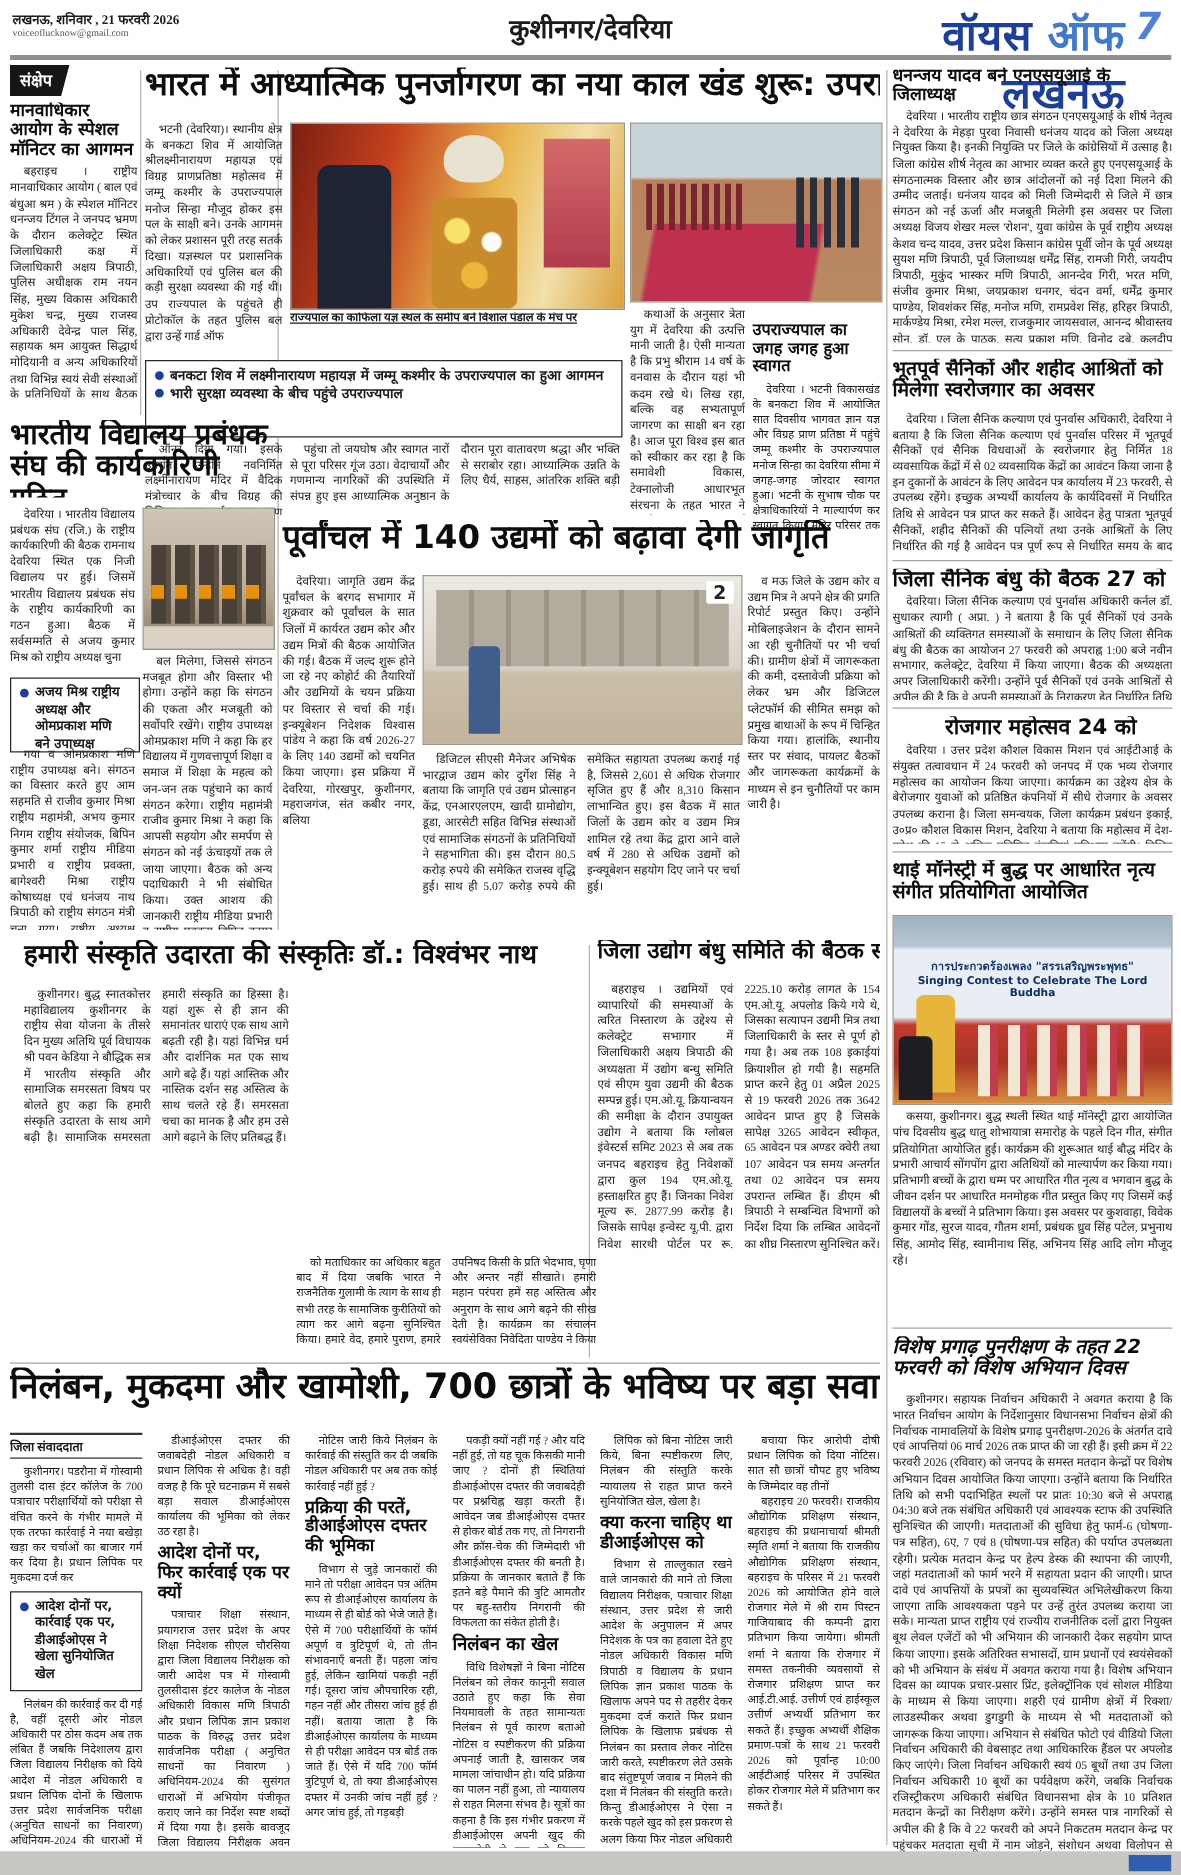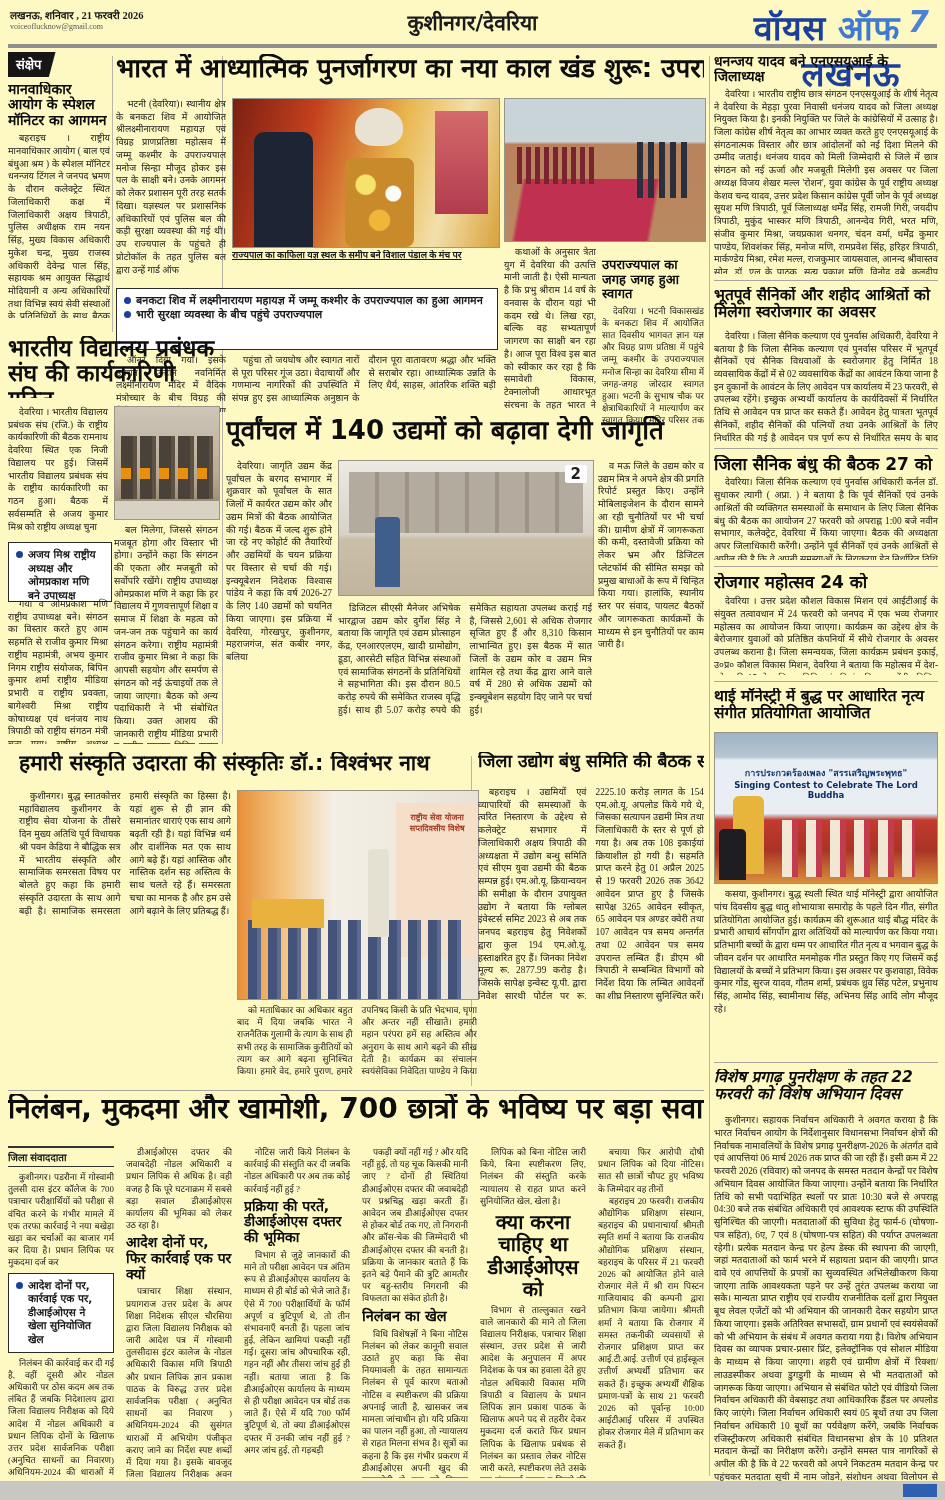--- a/index.html
+++ b/index.html
@@ -1,16 +1,16 @@
 <!DOCTYPE html>
 <html><head>
 <meta charset="utf-8">
 <style>
   html,body{margin:0;padding:0;background:#dddcd6;}
-  .page{position:relative;width:945px;height:1500px;background:#fef9c3;overflow:hidden;
+  .page{position:relative;width:945px;height:1500px;background:#ffffff;overflow:hidden;
         font-family:"Liberation Serif","DejaVu Sans",serif;color:#1b1b1b;}
   .abs{position:absolute;}
   
   .mast-date{font-size:10.5px;font-weight:bold;}
   .mast-email{font-size:8px;color:#555;}
   .mast-center{font-family:"DejaVu Sans",sans-serif;font-size:21px;font-weight:bold;text-align:center;}
   .brand{font-family:"DejaVu Sans",sans-serif;font-weight:bold;font-size:34px;letter-spacing:.5px;}
   .brand .b1,.brand .b3{color:#1c3f9b;}
   .brand .b2{color:#3f7ad0;}
   .pagenum{font-family:"DejaVu Sans",sans-serif;font-size:30px;font-weight:bold;color:#4d82d8;font-style:italic;}
@@ -30,21 +30,21 @@
   .bbox{border:1.6px solid #2a2a2a;padding:5px 7px;font-family:"DejaVu Sans",sans-serif;
         font-weight:bold;font-size:11px;line-height:1.3;overflow:hidden;background:#fff;}
   .bbox .row{display:flex;align-items:flex-start;}
   .dot{display:inline-block;min-width:7px;height:7px;border-radius:50%;background:#1c3f9b;margin:3px 5px 0 0;}
   
   .ph{position:absolute;overflow:hidden;border:1px solid #9a958c;}
   .badge{position:absolute;top:4px;right:6px;background:#fff;color:#222;font-family:"DejaVu Sans",sans-serif;
          font-weight:bold;font-size:15px;padding:0 6px;border-radius:2px;}
   .cap{font-size:9.3px;font-weight:bold;line-height:1.25;overflow:hidden;text-decoration:underline;}
   .sub-h{font-family:"DejaVu Sans",sans-serif;font-weight:bold;line-height:1.12;color:#0d0d0d;margin:4px 0 3px 0;}
-  .byline{font-family:Liberation Sans, sans-serif;font-weight:bold;font-size:10px;border-top:2px solid #333;
+  .byline{font-family:Liberation Serif, serif;font-weight:bold;font-size:10px;border-top:2px solid #333;
           border-bottom:1.3px solid #333;padding:2px 0;margin-bottom:4px;}
   .bcol{position:absolute;top:52px;width:106px;height:332px;overflow:hidden;}
   .railhr{border:none;border-top:1px solid #a9a49c;margin:6px 0;}
   .footer-bar{position:absolute;left:0;top:1481px;width:945px;height:19px;background:#c9c7c1;}
   .footer-mark{position:absolute;left:903px;top:1484px;width:34px;height:13px;background:#2e5fb0;}
   .thai-banner{position:absolute;left:0;top:18%;width:100%;height:36%;background:#e9eef4;
                color:#123a6e;font-family:"DejaVu Sans",sans-serif;text-align:center;overflow:hidden;}
   .thai-l1{font-size:9px;font-weight:bold;margin-top:6px;}
   .thai-l2{font-size:8.5px;font-weight:bold;color:#0d2f63;}
   .cult-banner{position:absolute;right:0;top:6%;width:34%;height:70%;background:#f6dfc9;
@@ -147,29 +147,20 @@
       <div style="position:absolute;left:14%;bottom:6%;width:10%;height:52%;background:#3f5e8c;border-radius:4px 4px 0 0;"></div>
       <div class="badge">2</div>
     </div>
     <div class="abs bt c2" style="left:112px;top:186px;width:254px;height:142px;">डिजिटल सीएसी मैनेजर अभिषेक भारद्वाज उद्यम कोर दुर्गेश सिंह ने बताया कि जागृति एवं उद्यम प्रोत्साहन केंद्र, एनआरएलएम, खादी ग्रामोद्योग, डूडा, आरसेटी सहित विभिन्न संस्थाओं एवं सामाजिक संगठनों के प्रतिनिधियों ने सहभागिता की। इस दौरान 80.5 करोड़ रुपये की समेकित राजस्व वृद्धि हुई। साथ ही 5.07 करोड़ रुपये की समेकित सहायता उपलब्ध कराई गई है, जिससे 2,601 से अधिक रोजगार सृजित हुए हैं और 8,310 किसान लाभान्वित हुए। इस बैठक में सात जिलों के उद्यम कोर व उद्यम मित्र शामिल रहे तथा केंद्र द्वारा आने वाले वर्ष में 280 से अधिक उद्यमों को इन्क्यूबेशन सहयोग दिए जाने पर चर्चा हुई।</div>
     <div class="abs bt" style="left:372px;top:44px;width:106px;height:284px;">व मऊ जिले के उद्यम कोर व उद्यम मित्र ने अपने क्षेत्र की प्रगति रिपोर्ट प्रस्तुत किए। उन्होंने मोबिलाइजेशन के दौरान सामने आ रही चुनौतियों पर भी चर्चा की। ग्रामीण क्षेत्रों में जागरूकता की कमी, दस्तावेजी प्रक्रिया को लेकर भ्रम और डिजिटल प्लेटफॉर्म की सीमित समझ को प्रमुख बाधाओं के रूप में चिन्हित किया गया। हालांकि, स्थानीय स्तर पर संवाद, पायलट बैठकों और जागरूकता कार्यक्रमों के माध्यम से इन चुनौतियों पर काम जारी है।</div>
   </div>
 
   <div class="abs" style="left:19px;top:752px;width:458px;height:336px;">
     <div class="art-h" style="font-size:21px;height:30px;white-space:nowrap;">हमारी संस्कृति उदारता की संस्कृतिः डॉ.: विश्वंभर नाथ</div>
     <div class="abs bt c2" style="left:0;top:38px;width:212px;height:298px;">कुशीनगर। बुद्ध स्नातकोत्तर महाविद्यालय कुशीनगर के राष्ट्रीय सेवा योजना के तीसरे दिन मुख्य अतिथि पूर्व विधायक श्री पवन केडिया ने बौद्धिक सत्र में भारतीय संस्कृति और सामाजिक समरसता विषय पर बोलते हुए कहा कि हमारी संस्कृति उदारता के साथ आगे बढ़ी है। सामाजिक समरसता हमारी संस्कृति का हिस्सा है। यहां शुरू से ही ज्ञान की समानांतर धाराएं एक साथ आगे बढ़ती रही है। यहां विभिन्न धर्म और दार्शनिक मत एक साथ आगे बढ़े हैं। यहां आस्तिक और नास्तिक दर्शन सह अस्तित्व के साथ चलते रहे हैं। समरसता चचा का मानक है और हम उसे आगे बढ़ाने के लिए प्रतिबद्ध हैं।</div>
-    <div class="ph" style="left:218px;top:38px;width:240px;height:208px;background:linear-gradient(90deg,#e8903a 0%,#f3c27a 18%,#f4efe6 40%,#e9e2d4 100%);">
-      <div class="cult-banner">
-        <div>राष्ट्रीय सेवा योजना</div>
-        <div>सप्तदिवसीय विशेष</div>
-      </div>
-      <div style="position:absolute;left:4%;bottom:0;width:92%;height:38%;background:repeating-linear-gradient(90deg,#44537a 0 9px,#5d6b90 9px 13px,transparent 13px 20px);"></div>
-      <div style="position:absolute;left:54%;bottom:30%;width:9%;height:42%;background:#e4e0d2;border-radius:4px 4px 0 0;"></div>
-      <div style="position:absolute;left:6%;bottom:34%;width:30%;height:14%;background:#e9b23c;"></div>
-    </div>
     <div class="abs bt c2 bt-s" style="left:218px;top:252px;width:240px;height:84px;">को मताधिकार का अधिकार बहुत बाद में दिया जबकि भारत ने राजनैतिक गुलामी के त्याग के साथ ही सभी तरह के सामाजिक कुरीतियों को त्याग कर आगे बढ़ना सुनिश्चित किया। हमारे वेद, हमारे पुराण, हमारे उपनिषद किसी के प्रति भेदभाव, घृणा और अन्तर नहीं सीखाते। हमारी महान परंपरा हमें सह अस्तित्व और अनुराग के साथ आगे बढ़ने की सीख देती है। कार्यक्रम का संचालन स्वयंसेविका निवेदिता पाण्डेय ने किया जबकि अतिथियों का परिचय एवं स्वागत कार्यक्रम अधिकारी डॉ निगम ने किया।</div>
   </div>
 
   <div class="abs" style="left:478px;top:752px;width:226px;height:336px;">
     <div class="art-h" style="font-size:17.5px;height:26px;white-space:nowrap;">जिला उद्योग बंधु समिति की बैठक संपन्न</div>
     <div class="bt c2" style="margin-top:8px;height:300px;">बहराइच । उद्यमियों एवं व्यापारियों की समस्याओं के त्वरित निस्तारण के उद्देश्य से कलेक्ट्रेट सभागार में जिलाधिकारी अक्षय त्रिपाठी की अध्यक्षता में उद्योग बन्धु समिति एवं सीएम युवा उद्यमी की बैठक सम्पन्न हुई। एम.ओ.यू. क्रियान्वयन की समीक्षा के दौरान उपायुक्त उद्योग ने बताया कि ग्लोबल इंवेस्टर्स समिट 2023 से अब तक जनपद बहराइच हेतु निवेशकों द्वारा कुल 194 एम.ओ.यू. हस्ताक्षरित हुए हैं। जिनका निवेश मूल्य रू. 2877.99 करोड़ है। जिसके सापेक्ष इन्वेस्ट यू.पी. द्वारा निवेश सारथी पोर्टल पर रू. 2225.10 करोड़ लागत के 154 एम.ओ.यू. अपलोड किये गये थे, जिसका सत्यापन उद्यमी मित्र तथा जिलाधिकारी के स्तर से पूर्ण हो गया है। अब तक 108 इकाईयां क्रियाशील हो गयी है। सहमति प्राप्त करने हेतु 01 अप्रैल 2025 से 19 फरवरी 2026 तक 3642 आवेदन प्राप्त हुए है जिसके सापेक्ष 3265 आवेदन स्वीकृत, 65 आवेदन पत्र अण्डर क्वेरी तथा 107 आवेदन पत्र समय अन्तर्गत तथा 02 आवेदन पत्र समय उपरान्त लम्बित हैं। डीएम श्री त्रिपाठी ने सम्बन्धित विभागों को निर्देश दिया कि लम्बित आवेदनों का शीघ्र निस्तारण सुनिश्चित करें।</div>
   </div>
 
   <div class="abs" style="left:714px;top:54px;width:224px;height:1424px;">
 
@@ -185,21 +176,21 @@
     </div>
     <hr class="railhr">
 
     <div>
       <div class="art-h" style="font-size:17px;">जिला सैनिक बंधु की बैठक 27 को</div>
       <div class="bt" style="height:84px;margin-top:3px;">देवरिया। जिला सैनिक कल्याण एवं पुनर्वास अधिकारी कर्नल डॉ. सुधाकर त्यागी ( अप्रा. ) ने बताया है कि पूर्व सैनिकों एवं उनके आश्रितों की व्यक्तिगत समस्याओं के समाधान के लिए जिला सैनिक बंधु की बैठक का आयोजन 27 फरवरी को अपराह्न 1:00 बजे नवीन सभागार, कलेक्ट्रेट, देवरिया में किया जाएगा। बैठक की अध्यक्षता अपर जिलाधिकारी करेंगी। उन्होंने पूर्व सैनिकों एवं उनके आश्रितों से अपील की है कि वे अपनी समस्याओं के निराकरण हेतु निर्धारित तिथि को बैठक में उपस्थित होकर लिखित प्रार्थनापत्र तीन प्रतियों में साथ लाएं।</div>
     </div>
     <hr class="railhr">
 
     <div>
-      <div class="art-h" style="font-size:17px;">रोजगार महोत्सव 24 को</div>
+      <div class="art-h" style="font-size:17px;margin-left:42px;">रोजगार महोत्सव 24 को</div>
       <div class="bt" style="height:80px;margin-top:3px;">देवरिया । उत्तर प्रदेश कौशल विकास मिशन एवं आईटीआई के संयुक्त तत्वावधान में 24 फरवरी को जनपद में एक भव्य रोजगार महोत्सव का आयोजन किया जाएगा। कार्यक्रम का उद्देश्य क्षेत्र के बेरोजगार युवाओं को प्रतिष्ठित कंपनियों में सीधे रोजगार के अवसर उपलब्ध कराना है। जिला समन्वयक, जिला कार्यक्रम प्रबंधन इकाई, उ०प्र० कौशल विकास मिशन, देवरिया ने बताया कि महोत्सव में देश-प्रदेश की 15 से अधिक प्रतिष्ठित कंपनियां प्रतिभाग करेंगी। विभिन्न क्षेत्रों जैसे आईटी, मैन्युफैक्चरिंग एवं सेवा क्षेत्र में हजारों रिक्त पदों पर युवाओं का चयन किया जाएगा। कार्यक्रम प्रातः 10 बजे से प्रारंभ होगा।</div>
     </div>
     <hr class="railhr">
 
     <div>
       <div class="art-h" style="font-size:15.5px;height:40px;">थाई मॉनेस्ट्री में बुद्ध पर आधारित नृत्य संगीत प्रतियोगिता आयोजित</div>
       <div class="ph" style="position:relative;left:0;top:0;width:222px;height:150px;margin:4px 0;background:linear-gradient(180deg,#9db3c4 0%,#b8c6d2 16%,#e9eef4 18%,#d9e2ea 54%,#c23b2e 58%,#a93325 78%,#d98f3c 100%);">
         <div class="thai-banner">
           <div class="thai-l1">การประกวดร้องเพลง "สรรเสริญพระพุทธ"</div>
           <div class="thai-l2">Singing Contest to Celebrate The Lord Buddha</div>
@@ -246,21 +237,21 @@
     </div>
 
     <div class="bcol" style="left:354px;">
       <div class="bt bt-s">पकड़ी क्यों नहीं गई ? और यदि नहीं हुई, तो यह चूक किसकी मानी जाए ? दोनों ही स्थितियां डीआईओएस दफ्तर की जवाबदेही पर प्रश्नचिह्न खड़ा करती हैं। आवेदन जब डीआईओएस दफ्तर से होकर बोर्ड तक गए, तो निगरानी और क्रॉस-चेक की जिम्मेदारी भी डीआईओएस दफ्तर की बनती है। प्रक्रिया के जानकार बताते हैं कि इतने बड़े पैमाने की त्रुटि आमतौर पर बहु-स्तरीय निगरानी की विफलता का संकेत होती है।</div>
       <div class="sub-h" style="font-size:14.5px;">निलंबन का खेल</div>
       <div class="bt bt-s">विधि विशेषज्ञों ने बिना नोटिस निलंबन को लेकर कानूनी सवाल उठाते हुए कहा कि सेवा नियमावली के तहत सामान्यतः निलंबन से पूर्व कारण बताओ नोटिस व स्पष्टीकरण की प्रक्रिया अपनाई जाती है, खासकर जब मामला जांचाधीन हो। यदि प्रक्रिया का पालन नहीं हुआ, तो न्यायालय से राहत मिलना संभव है। सूत्रों का कहना है कि इस गंभीर प्रकरण में डीआईओएस अपनी खुद की जवाबदेही से खुद को किनारा करते हुए पहले नोडल अधिकारी विकास मणि त्रिपाठी को</div>
     </div>
 
     <div class="bcol" style="left:472px;">
       <div class="bt bt-s">लिपिक को बिना नोटिस जारी किये, बिना स्पष्टीकरण लिए, निलंबन की संस्तुति करके न्यायालय से राहत प्राप्त करने सुनियोजित खेल, खेला है।</div>
-      <div class="sub-h" style="font-size:20px;text-align:center;">क्या करना चाहिए था डीआईओएस को</div>
+      <div class="sub-h" style="font-size:14px;">क्या करना चाहिए था डीआईओएस को</div>
       <div class="bt bt-s">विभाग से ताल्लुकात रखने वाले जानकारो की माने तो जिला विद्यालय निरीक्षक, पत्राचार शिक्षा संस्थान, उत्तर प्रदेश से जारी आदेश के अनुपालन में अपर निदेशक के पत्र का हवाला देते हुए नोडल अधिकारी विकास मणि त्रिपाठी व विद्यालय के प्रधान लिपिक ज्ञान प्रकाश पाठक के खिलाफ अपने पद से तहरीर देकर मुकदमा दर्ज कराते फिर प्रधान लिपिक के खिलाफ प्रबंधक से निलंबन का प्रस्ताव लेकर नोटिस जारी करते, स्पष्टीकरण लेते उसके बाद संतुष्टपूर्ण जवाब न मिलने की दशा में निलंबन की संस्तुति करते। किन्तु डीआईओएस ने ऐसा न करके पहले खुद को इस प्रकरण से अलग किया फिर नोडल अधिकारी को बचाया उसके बाद प्रधान लिपिक को</div>
     </div>
 
     <div class="bcol" style="left:590px;">
       <div class="bt bt-s">बचाया फिर आरोपी दोषी प्रधान लिपिक को दिया नोटिस। सात सौ छात्रों चौपट हुए भविष्य के जिम्मेदार वह तीनों</div>
       <div class="bt bt-s">बहराइच 20 फरवरी। राजकीय औद्योगिक प्रशिक्षण संस्थान, बहराइच की प्रधानाचार्या श्रीमती स्मृति शर्मा ने बताया कि राजकीय औद्योगिक प्रशिक्षण संस्थान, बहराइच के परिसर में 21 फरवरी 2026 को आयोजित होने वाले रोजगार मेले में श्री राम पिस्टन गाजियाबाद की कम्पनी द्वारा प्रतिभाग किया जायेगा। श्रीमती शर्मा ने बताया कि रोजगार में समस्त तकनीकी व्यवसायों से रोजगार प्रशिक्षण प्राप्त कर आई.टी.आई. उत्तीर्ण एवं हाईस्कूल उत्तीर्ण अभ्यर्थी प्रतिभाग कर सकते हैं। इच्छुक अभ्यर्थी शैक्षिक प्रमाण-पत्रों के साथ 21 फरवरी 2026 को पूर्वान्ह 10:00 आईटीआई परिसर में उपस्थित होकर रोजगार मेले में प्रतिभाग कर सकते हैं।</div>
     </div>
   </div>
 
   <div class="footer-bar"></div>

